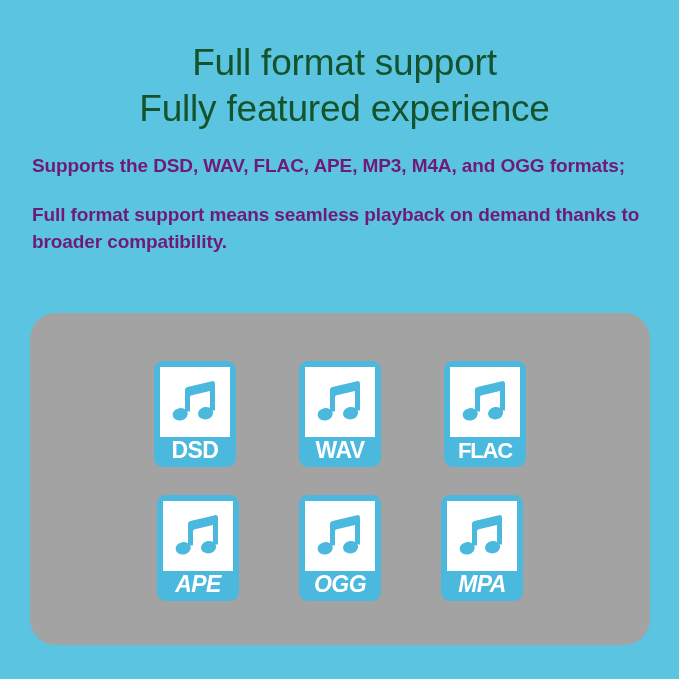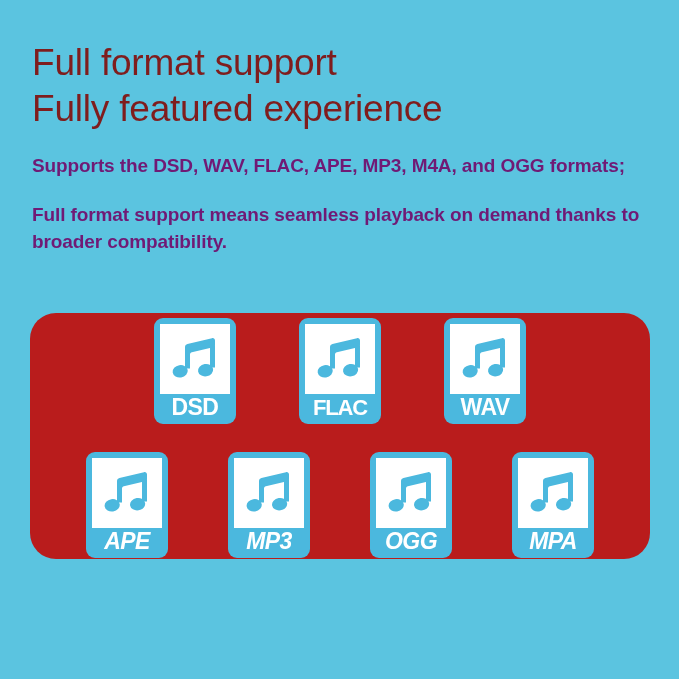--- a/index.html
+++ b/index.html
@@ -25,26 +25,27 @@
 
   
   .header {
     position: absolute;
     left: 32px;
     top: 40px;
     width: 625px;
   }
 
   .headline {
-    color: #7f1d1d;
+    color: #14532d;
     font-size: 37px;
     font-weight: 300;
     line-height: 46px;
     letter-spacing: -0.2px;
     white-space: nowrap;
+    text-align: center;
   }
 
   .body-copy {
     position: absolute;
     left: 32px;
     top: 152px;
     width: 624px;
   }
 
   .body-copy p {
@@ -58,22 +59,22 @@
   .body-copy p.second {
     margin-top: 22px;
   }
 
   
   .card {
     position: absolute;
     left: 30px;
     top: 313px;
     width: 620px;
-    height: 246px;
-    background: #b91c1c;
+    height: 332px;
+    background: #a3a3a3;
     border-radius: 26px;
   }
 
   .icon-rows {
     position: absolute;
     left: 0;
     top: 0;
     width: 100%;
     height: 100%;
     display: flex;
@@ -167,79 +168,66 @@
                 <path d="M19.5 10.8 L43 5.2 C44.6 4.8 46 6.0 46 7.6 L46 11.8 C46 12.9 45.2 13.9 44.1 14.2 L22.9 19.2 C21.8 19.5 21 20.4 21 21.6 L21 35.5 L16 35.5 L16 14.0 C16 12.5 17.0 11.2 18.5 10.9 Z"></path>
                 <path d="M41 13.2 L46 12.0 L46 34.5 L41 34.5 Z"></path>
                 <ellipse cx="11.2" cy="38.3" rx="7.6" ry="6.2" transform="rotate(-9 11.2 38.3)"></ellipse>
                 <ellipse cx="36.6" cy="37.2" rx="7.6" ry="6.2" transform="rotate(-9 36.6 37.2)"></ellipse>
               </g>
             </svg>
           </div>
           <div class="fmt-label">DSD</div>
         </div>
 
+        <div class="fmt-icon">
+          <div class="sheet">
+            <svg viewBox="0 0 52 52" xmlns="http://www.w3.org/2000/svg" aria-hidden="true">
+              <g fill="#4bb8de">
+                <path d="M19.5 10.8 L43 5.2 C44.6 4.8 46 6.0 46 7.6 L46 11.8 C46 12.9 45.2 13.9 44.1 14.2 L22.9 19.2 C21.8 19.5 21 20.4 21 21.6 L21 35.5 L16 35.5 L16 14.0 C16 12.5 17.0 11.2 18.5 10.9 Z"></path>
+                <path d="M41 13.2 L46 12.0 L46 34.5 L41 34.5 Z"></path>
+                <ellipse cx="11.2" cy="38.3" rx="7.6" ry="6.2" transform="rotate(-9 11.2 38.3)"></ellipse>
+                <ellipse cx="36.6" cy="37.2" rx="7.6" ry="6.2" transform="rotate(-9 36.6 37.2)"></ellipse>
+              </g>
+            </svg>
+          </div>
+          <div class="fmt-label">WAV</div>
+        </div>
+
         <div class="fmt-icon wide">
           <div class="sheet">
             <svg viewBox="0 0 52 52" xmlns="http://www.w3.org/2000/svg" aria-hidden="true">
               <g fill="#4bb8de">
                 <path d="M19.5 10.8 L43 5.2 C44.6 4.8 46 6.0 46 7.6 L46 11.8 C46 12.9 45.2 13.9 44.1 14.2 L22.9 19.2 C21.8 19.5 21 20.4 21 21.6 L21 35.5 L16 35.5 L16 14.0 C16 12.5 17.0 11.2 18.5 10.9 Z"></path>
                 <path d="M41 13.2 L46 12.0 L46 34.5 L41 34.5 Z"></path>
                 <ellipse cx="11.2" cy="38.3" rx="7.6" ry="6.2" transform="rotate(-9 11.2 38.3)"></ellipse>
                 <ellipse cx="36.6" cy="37.2" rx="7.6" ry="6.2" transform="rotate(-9 36.6 37.2)"></ellipse>
               </g>
             </svg>
           </div>
           <div class="fmt-label">FLAC</div>
         </div>
 
-        <div class="fmt-icon">
-          <div class="sheet">
-            <svg viewBox="0 0 52 52" xmlns="http://www.w3.org/2000/svg" aria-hidden="true">
-              <g fill="#4bb8de">
-                <path d="M19.5 10.8 L43 5.2 C44.6 4.8 46 6.0 46 7.6 L46 11.8 C46 12.9 45.2 13.9 44.1 14.2 L22.9 19.2 C21.8 19.5 21 20.4 21 21.6 L21 35.5 L16 35.5 L16 14.0 C16 12.5 17.0 11.2 18.5 10.9 Z"></path>
-                <path d="M41 13.2 L46 12.0 L46 34.5 L41 34.5 Z"></path>
-                <ellipse cx="11.2" cy="38.3" rx="7.6" ry="6.2" transform="rotate(-9 11.2 38.3)"></ellipse>
-                <ellipse cx="36.6" cy="37.2" rx="7.6" ry="6.2" transform="rotate(-9 36.6 37.2)"></ellipse>
-              </g>
-            </svg>
-          </div>
-          <div class="fmt-label">WAV</div>
-        </div>
-
       </div>
 
       <div class="icon-row row-2">
 
         <div class="fmt-icon">
           <div class="sheet">
             <svg viewBox="0 0 52 52" xmlns="http://www.w3.org/2000/svg" aria-hidden="true">
               <g fill="#4bb8de">
                 <path d="M19.5 10.8 L43 5.2 C44.6 4.8 46 6.0 46 7.6 L46 11.8 C46 12.9 45.2 13.9 44.1 14.2 L22.9 19.2 C21.8 19.5 21 20.4 21 21.6 L21 35.5 L16 35.5 L16 14.0 C16 12.5 17.0 11.2 18.5 10.9 Z"></path>
                 <path d="M41 13.2 L46 12.0 L46 34.5 L41 34.5 Z"></path>
                 <ellipse cx="11.2" cy="38.3" rx="7.6" ry="6.2" transform="rotate(-9 11.2 38.3)"></ellipse>
                 <ellipse cx="36.6" cy="37.2" rx="7.6" ry="6.2" transform="rotate(-9 36.6 37.2)"></ellipse>
               </g>
             </svg>
           </div>
           <div class="fmt-label">APE</div>
         </div>
 
-        <div class="fmt-icon">
-          <div class="sheet">
-            <svg viewBox="0 0 52 52" xmlns="http://www.w3.org/2000/svg" aria-hidden="true">
-              <g fill="#4bb8de">
-                <path d="M19.5 10.8 L43 5.2 C44.6 4.8 46 6.0 46 7.6 L46 11.8 C46 12.9 45.2 13.9 44.1 14.2 L22.9 19.2 C21.8 19.5 21 20.4 21 21.6 L21 35.5 L16 35.5 L16 14.0 C16 12.5 17.0 11.2 18.5 10.9 Z"></path>
-                <path d="M41 13.2 L46 12.0 L46 34.5 L41 34.5 Z"></path>
-                <ellipse cx="11.2" cy="38.3" rx="7.6" ry="6.2" transform="rotate(-9 11.2 38.3)"></ellipse>
-                <ellipse cx="36.6" cy="37.2" rx="7.6" ry="6.2" transform="rotate(-9 36.6 37.2)"></ellipse>
-              </g>
-            </svg>
-          </div>
-          <div class="fmt-label">MP3</div>
-        </div>
 
         <div class="fmt-icon">
           <div class="sheet">
             <svg viewBox="0 0 52 52" xmlns="http://www.w3.org/2000/svg" aria-hidden="true">
               <g fill="#4bb8de">
                 <path d="M19.5 10.8 L43 5.2 C44.6 4.8 46 6.0 46 7.6 L46 11.8 C46 12.9 45.2 13.9 44.1 14.2 L22.9 19.2 C21.8 19.5 21 20.4 21 21.6 L21 35.5 L16 35.5 L16 14.0 C16 12.5 17.0 11.2 18.5 10.9 Z"></path>
                 <path d="M41 13.2 L46 12.0 L46 34.5 L41 34.5 Z"></path>
                 <ellipse cx="11.2" cy="38.3" rx="7.6" ry="6.2" transform="rotate(-9 11.2 38.3)"></ellipse>
                 <ellipse cx="36.6" cy="37.2" rx="7.6" ry="6.2" transform="rotate(-9 36.6 37.2)"></ellipse>
               </g>

